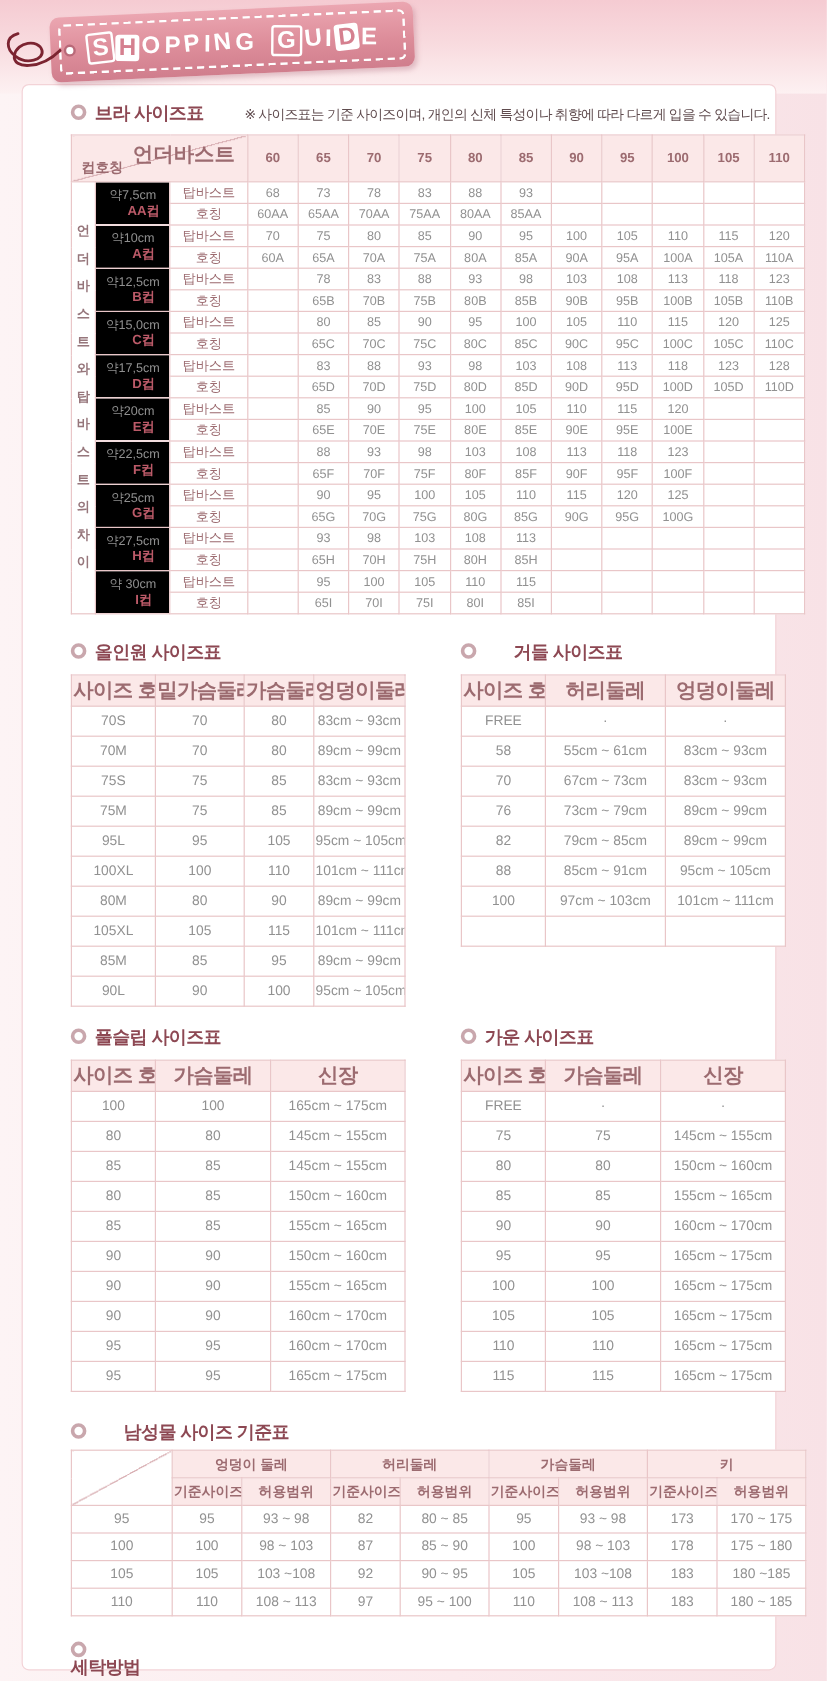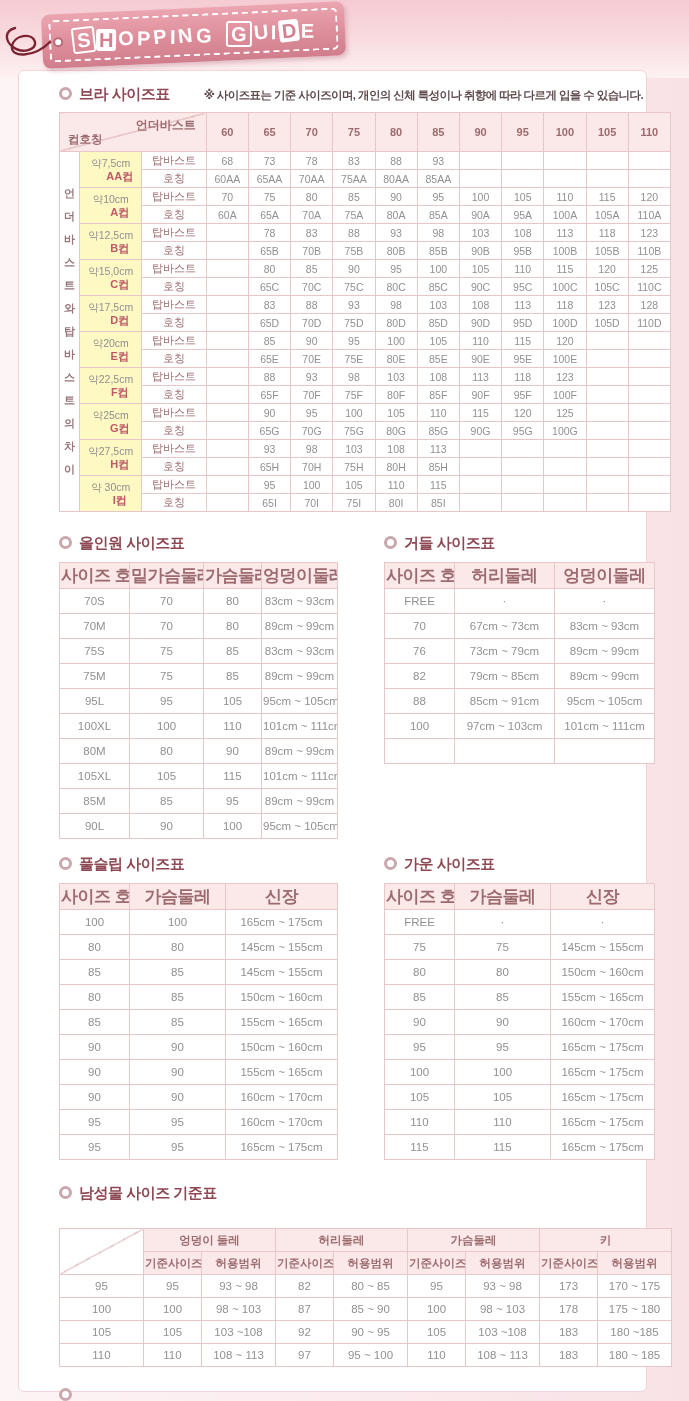--- a/index.html
+++ b/index.html
@@ -42,41 +42,41 @@
   .lt.fill{background:#fff;color:#d5808f;border-radius:3px;padding:1px 3px;}
   .lt-space{display:inline-block;width:12px;}
   .tag-string{position:absolute;left:0px;top:20px;z-index:6;}
   
   .sec-title-row{display:flex;align-items:baseline;margin:0 0 8px 40px;}
   .bullet{
     display:inline-block;width:7px;height:7px;border:3px solid #c9a7ad;
     border-radius:50%;background:#fff;margin-right:7px;position:relative;top:1px;flex:none;
   }
   .sec-title{font-size:15px;font-weight:bold;color:#8d4853;letter-spacing:-0.5px;}
-  .sec-note{font-size:11.5px;font-weight:bold;color:#5f4b4e;margin-left:34px;letter-spacing:-0.6px;text-align:right;}
+  .sec-note{font-size:11.5px;font-weight:normal;color:#5f4b4e;margin-left:34px;letter-spacing:-0.6px;text-align:right;}
   
   table{border-collapse:collapse;table-layout:fixed;background:#fff;}
   th,td{border:1px solid #e9c6c8;overflow:hidden;white-space:nowrap;}
   th{background:#fbe8e8;color:#9c6b70;font-weight:bold;}
   td{color:#919191;text-align:center;}
   .tbl-outer{border:1px solid #cfa7aa;}
   
   .bra-table{width:612px;margin-left:40px;font-size:10.5px;}
   .bra-table th{font-size:11px;height:36px;}
   .bra-table td{height:15px;}
   .bra-corner{position:relative;
     background-image:linear-gradient(to bottom right,rgba(0,0,0,0) calc(50% - 1px),#d9b0b4 calc(50% - 1px),#d9b0b4 calc(50% + 0px),rgba(0,0,0,0) calc(50% + 0px));
   }
-  .bra-corner .corner-top{position:absolute;top:4px;right:10px;font-size:12px;}
+  .bra-corner .corner-top{position:absolute;top:4px;right:10px;font-size:17px;}
   .bra-corner .corner-bottom{position:absolute;bottom:4px;left:8px;font-size:11.5px;}
   .v-label{
     width:20px;background:#fff;color:#96767b;font-weight:bold;font-size:11px;
     word-break:break-all;line-height:23px;padding:2px 0;white-space:normal;vertical-align:middle;
   }
-  .cup-cell{background:#fef9c3;line-height:13px;}
+  .cup-cell{background:#000000;line-height:13px;}
   .cup-diff{display:block;color:#8f8f8f;font-size:10.5px;}
   .cup-name{display:block;color:#bb5a68;font-weight:bold;font-size:11px;padding-left:18px;}
   .type-cell{background:#fff;color:#9c6b70;font-size:11px;}
   
   .two-col{display:flex;margin:22px 0 0 40px;}
   .two-col .col + .col{margin-left:46px;}
   .small-table{font-size:11.5px;}
   .small-table th{height:22px;font-size:17px;letter-spacing:-0.5px;}
   .small-table td{height:22px;}
   .t278{width:278px;}
@@ -559,21 +559,21 @@
             <tr>
               <td>90L</td>
               <td>90</td>
               <td>100</td>
               <td>95cm ~ 105cm</td>
             </tr>
           </tbody>
       </table>
     </div>
     <div class="col">
-      <div class="sec-title-row" style="margin-left:0;margin-bottom:9px;">
+      <div class="sec-title-row" style="margin-left:0;margin-bottom:9px;gap:24px;">
         <span class="bullet"></span>
         <span class="sec-title">거들 사이즈표</span>
       </div>
       <table class="small-table tbl-outer t270">
         <colgroup>
             <col style="width:70px">
             <col style="width:100px">
             <col style="width:100px">
           </colgroup>
         <thead>
@@ -581,20 +581,25 @@
               <th>사이즈 호칭</th>
               <th>허리둘레</th>
               <th>엉덩이둘레</th>
             </tr>
           </thead>
           <tbody>
             <tr>
               <td>FREE</td>
               <td>·</td>
               <td>·</td>
+            </tr>
+            <tr>
+              <td>58</td>
+              <td>55cm ~ 61cm</td>
+              <td>83cm ~ 93cm</td>
             </tr>
             <tr>
               <td>70</td>
               <td>67cm ~ 73cm</td>
               <td>83cm ~ 93cm</td>
             </tr>
             <tr>
               <td>76</td>
               <td>73cm ~ 79cm</td>
               <td>89cm ~ 99cm</td>
@@ -764,21 +769,21 @@
             <tr>
               <td>115</td>
               <td>115</td>
               <td>165cm ~ 175cm</td>
             </tr>
           </tbody>
       </table>
     </div>
   </div>
 
-  <div class="sec-title-row mt24" style="margin-bottom:25px;">
+  <div class="sec-title-row mt24" style="margin-bottom:5px;gap:24px;">
     <span class="bullet"></span>
     <span class="sec-title">남성물 사이즈 기준표</span>
   </div>
   <table class="mens-table tbl-outer">
     <colgroup>
       <col style="width:84px">
       <col style="width:58px">
         <col style="width:74px">
       <col style="width:58px">
         <col style="width:74px">

